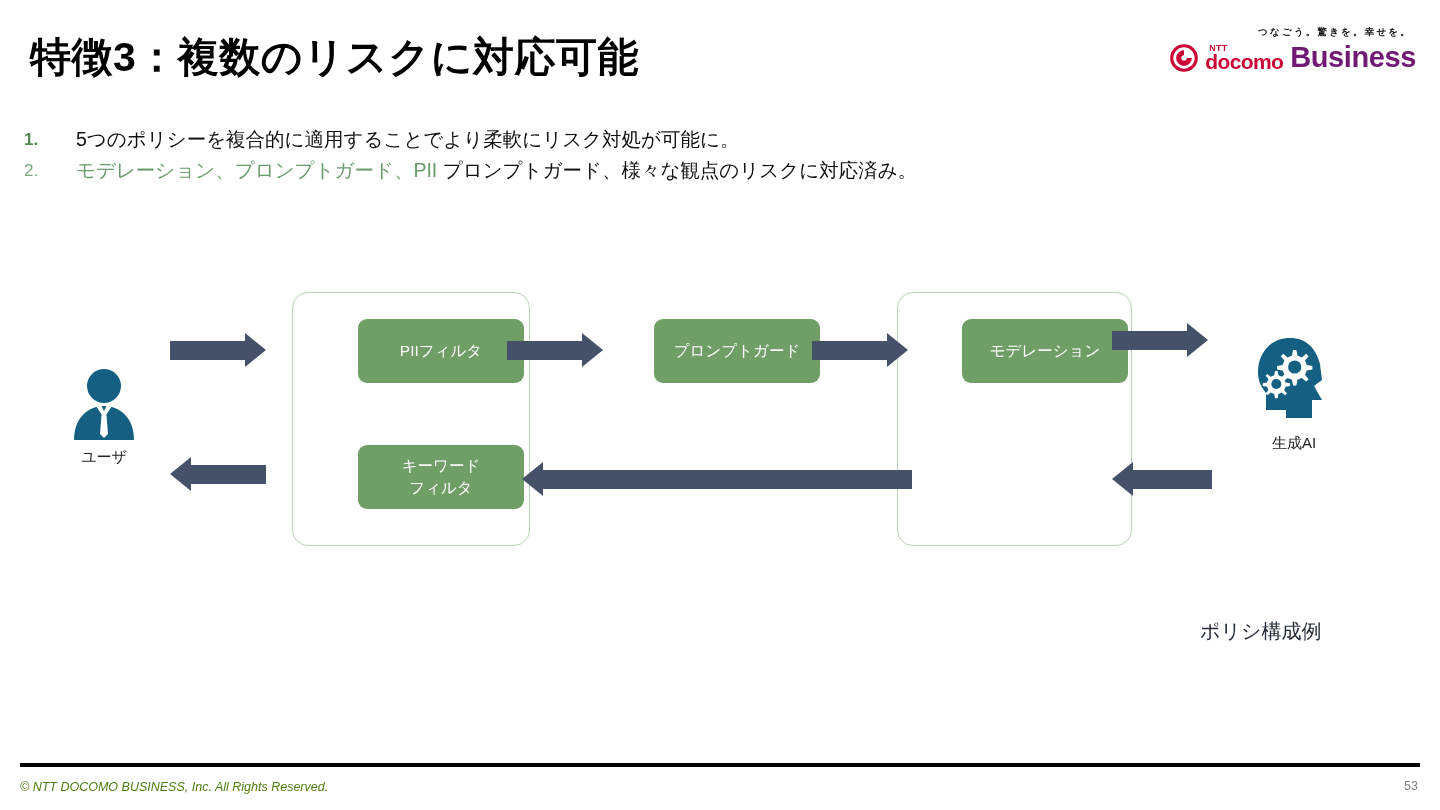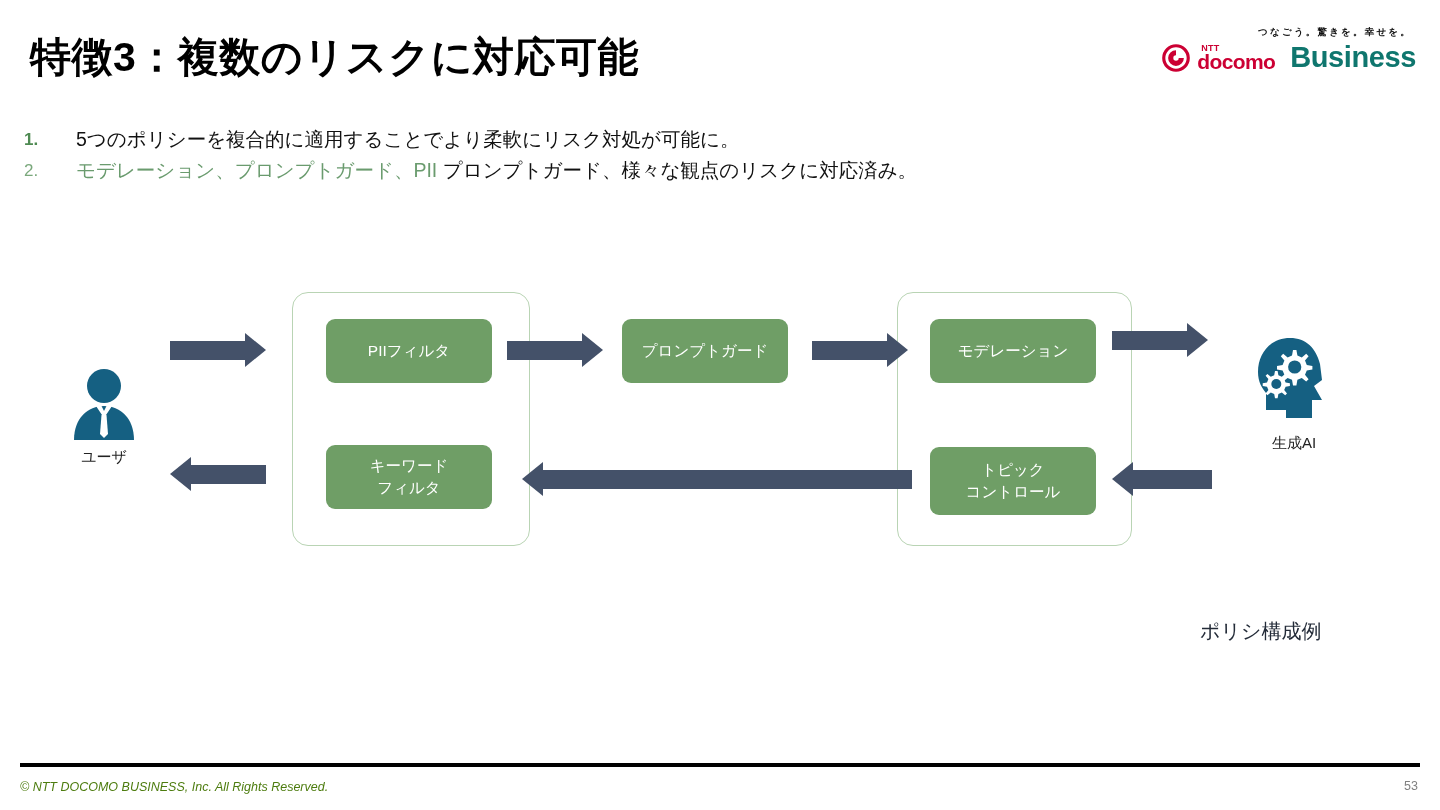--- a/index.html
+++ b/index.html
@@ -27,22 +27,22 @@
   .logo-docomo-wrap{position:relative;display:flex;align-items:flex-end;}
   .logo-ntt{
     position:absolute;top:-8px;left:4px;
     font-size:9px;font-weight:bold;color:#cc0033;letter-spacing:0.3px;
   }
   .logo-docomo{
     font-size:21px;font-weight:bold;color:#cc0033;
     letter-spacing:-0.6px;line-height:1;
   }
   .logo-business{
-    font-size:29px;font-weight:bold;color:#0f766e;
-    letter-spacing:-0.4px;line-height:1;margin-left:8px;
+    font-size:29px;font-weight:bold;color:#701a75;
+    letter-spacing:-0.4px;line-height:1;margin-left:0;
   }
 
   
   .bullets{position:absolute;left:24px;top:124px;}
   .bullet{display:flex;align-items:flex-start;font-size:19.5px;line-height:31px;}
   .bullet .num{width:52px;flex:0 0 52px;font-size:17px;}
   .bullet.b1 .num{color:#4e8a52;font-weight:bold;}
   .bullet.b2 .num{color:#7aa87c;font-weight:normal;}
   .bullet .txt{color:#111111;}
   .g{color:#6a9b6e;}
@@ -53,21 +53,21 @@
   .group{
     position:absolute;border:1.6px solid #b9d4b4;border-radius:16px;
     background:#ffffff;
   }
   .g-left{left:292px;top:292px;width:236px;height:252px;}
   .g-right{left:897px;top:292px;width:233px;height:252px;}
 
   .nodebox{
     position:absolute;background:#6f9e66;border-radius:9px;
     color:#ffffff;display:flex;align-items:center;justify-content:center;
-    text-align:center;font-size:15.5px;line-height:22px;
+    text-align:center;font-size:15.5px;line-height:22px;margin-left:32px;
   }
   .n-pii{left:326px;top:319px;width:166px;height:64px;}
   .n-keyword{left:326px;top:445px;width:166px;height:64px;}
   .n-prompt{left:622px;top:319px;width:166px;height:64px;}
   .n-moderation{left:930px;top:319px;width:166px;height:64px;}
   .n-topic{left:930px;top:447px;width:166px;height:68px;}
 
   
   .arrow{position:absolute;height:0;}
   .arrow .shaft{position:absolute;background:#445169;height:19px;top:0;}
@@ -178,26 +178,20 @@
     <div class="nodebox n-keyword">
       <span>
         <span>キーワード</span><br>
         <span>フィルタ</span>
       </span>
     </div>
 
     <div class="nodebox n-prompt">プロンプトガード</div>
     <div class="nodebox n-moderation">モデレーション</div>
 
-    <div class="nodebox n-topic">
-      <span>
-        <span>トピック</span><br>
-        <span>コントロール</span>
-      </span>
-    </div>
 
     <div class="arrow right a1">
         <span class="shaft"></span>
         <span class="head"></span>
       </div>
     <div class="arrow right a2">
         <span class="shaft"></span>
         <span class="head"></span>
       </div>
     <div class="arrow right a3">

